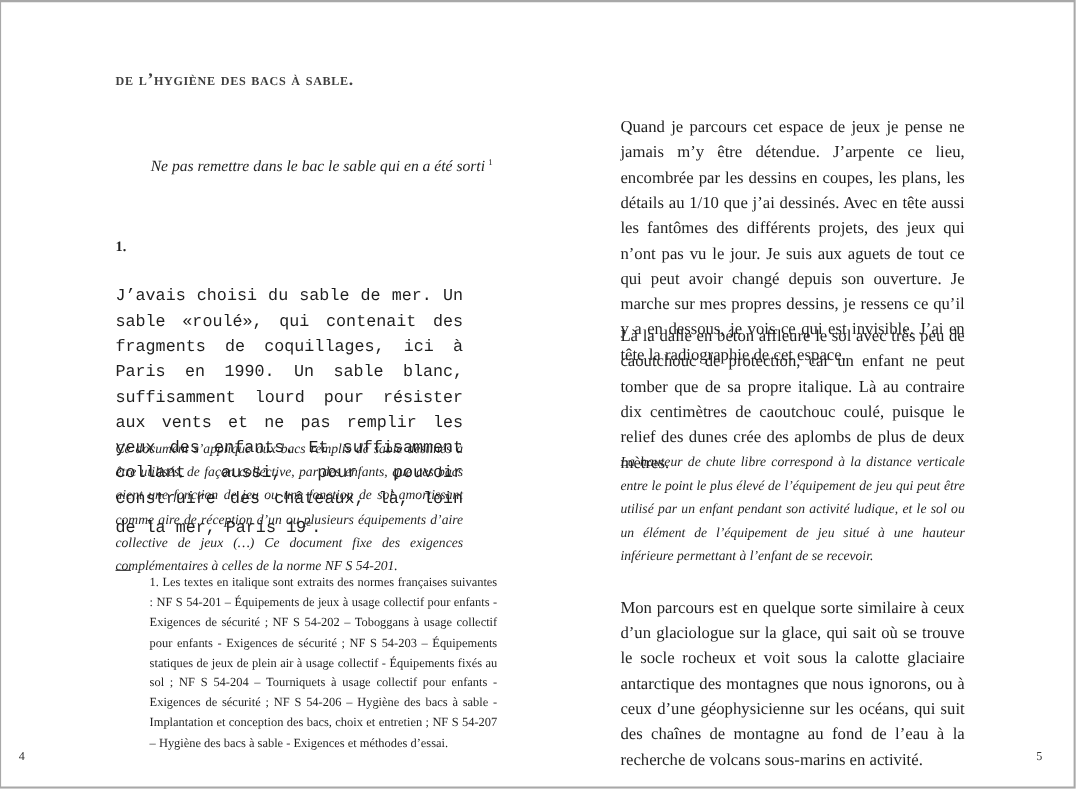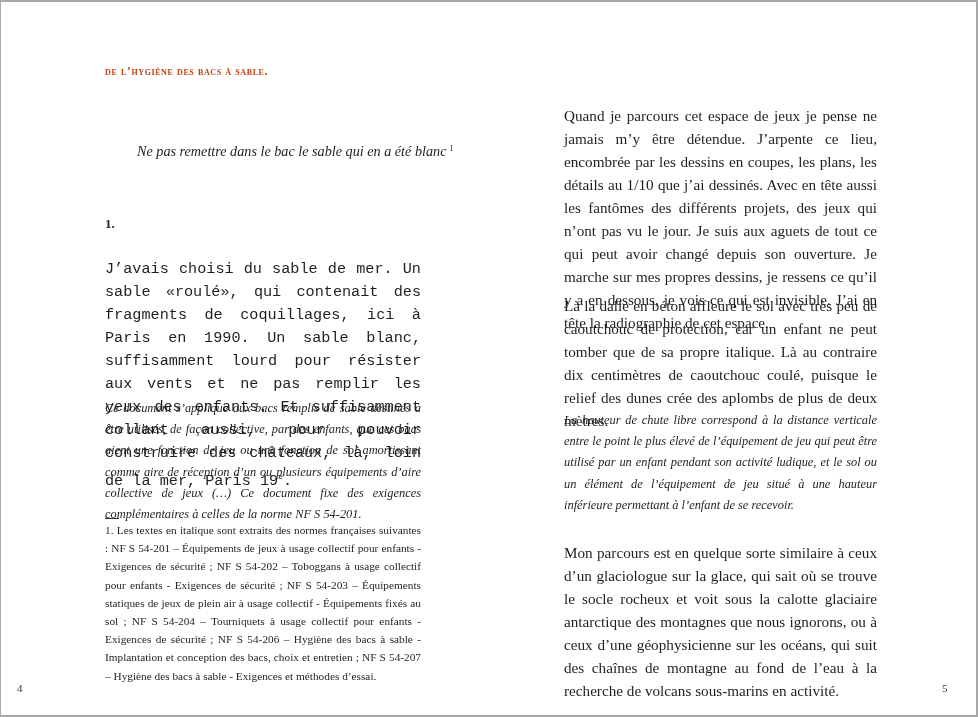--- a/index.html
+++ b/index.html
@@ -24,23 +24,23 @@
     .page { position: absolute; top: 0; height: 717px; }
     .page-left { left: 0; width: 489px; }
     .page-right { left: 489px; width: 489px; }
 
     .col { position: absolute; text-align: justify; }
     .left-col { left: 104px; width: 316px; }
     .right-col { left: 74px; width: 313px; margin-top: 42px; }
 
     .chapter-title {
       position: absolute; left: 104px; top: 62px;
-      font-size: 12px; font-weight: bold; letter-spacing: 0.6px;
+      font-size: 16px; font-weight: bold; letter-spacing: 0.6px;
       font-variant: small-caps; text-transform: lowercase;
-      margin: 0; color: #c2410c;
+      margin: 0; color: #404040;
     }
     .epigraph {
       position: absolute; left: 136px; top: 141px;
       font-size: 14.2px; font-style: italic; margin: 0;
       white-space: nowrap;
     }
     .epigraph sup { font-size: 8px; font-style: normal; vertical-align: 5px; margin-left: 3px; }
     .section-number {
       position: absolute; left: 104px; top: 214px;
       font-size: 13px; font-weight: bold; margin: 0;
@@ -60,35 +60,35 @@
     .folio-right { left: 452px; }
   </style>
 </head>
 <body>
 
 <div class="spread">
 
   <div class="page page-left">
     <h1 class="chapter-title">De l’hygiène des bacs à sable.</h1>
 
-    <p class="epigraph"><span>Ne pas remettre dans le bac le sable qui en a été blanc</span><sup>1</sup></p>
+    <p class="epigraph"><span>Ne pas remettre dans le bac le sable qui en a été sorti</span><sup>1</sup></p>
 
     <p class="section-number">1.</p>
 
     <div class="col left-col" style="top:256px;font-family:Liberation Mono, monospace;">
       <p class="body-text"><span>J’avais choisi du sable de mer. Un sable «roulé», qui contenait des fragments de coquillages, ici à Paris en 1990. Un sable blanc, suffisamment lourd pour résister aux vents et ne pas remplir les yeux des enfants. Et suffisamment collant aussi, pour pouvoir construire des châteaux, là, loin de la mer, Paris 19</span><sup style="font-size:8px;">e</sup><span>.</span></p>
     </div>
 
     <div class="col left-col" style="top:396px;">
       <p class="norm-quote">Ce document s’applique aux bacs remplis de sable destinés à être utilisés, de façon collective, par des enfants, que ces bacs aient une fonction de jeu ou une fonction de sol amortissant comme aire de réception d’un ou plusieurs équipements d’aire collective de jeux (…) Ce document fixe des exigences complémentaires à celles de la norme NF S 54-201.</p>
     </div>
 
     <div class="footnote-rule"></div>
 
-    <div class="col left-col" style="top:519px;">
+    <div class="col left-col" style="top:519px;margin-left:31px;">
       <p class="footnote">1. Les textes en italique sont extraits des normes françaises suivantes : NF S 54-201 – Équipements de jeux à usage collectif pour enfants - Exigences de sécurité ; NF S 54-202 – Toboggans à usage collectif pour enfants - Exigences de sécurité ; NF S 54-203 – Équipements statiques de jeux de plein air à usage collectif - Équipements fixés au sol ; NF S 54-204 – Tourniquets à usage collectif pour enfants - Exigences de sécurité ; NF S 54-206 – Hygiène des bacs à sable - Implantation et conception des bacs, choix et entretien ; NF S 54-207 – Hygiène des bacs à sable - Exigences et méthodes d’essai.</p>
     </div>
 
     <div class="folio folio-left">4</div>
   </div>
 
   <div class="page page-right">
     <div class="col right-col" style="top:60px;">
       <p class="body-text">Quand je parcours cet espace de jeux je pense ne jamais m’y être détendue. J’arpente ce lieu, encombrée par les dessins en coupes, les plans, les détails au 1/10 que j’ai dessinés. Avec en tête aussi les fantômes des différents projets, des jeux qui n’ont pas vu le jour. Je suis aux aguets de tout ce qui peut avoir changé depuis son ouverture. Je marche sur mes propres dessins, je ressens ce qu’il y a en dessous, je vois ce qui est invisible. J’ai en tête la radiographie de cet espace.</p>
     </div>

